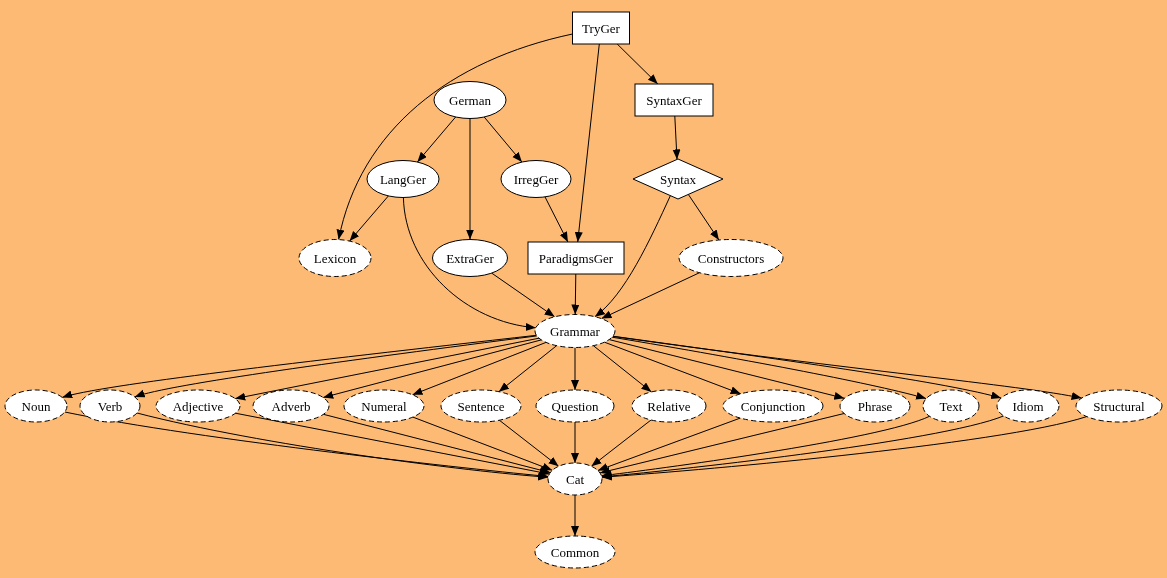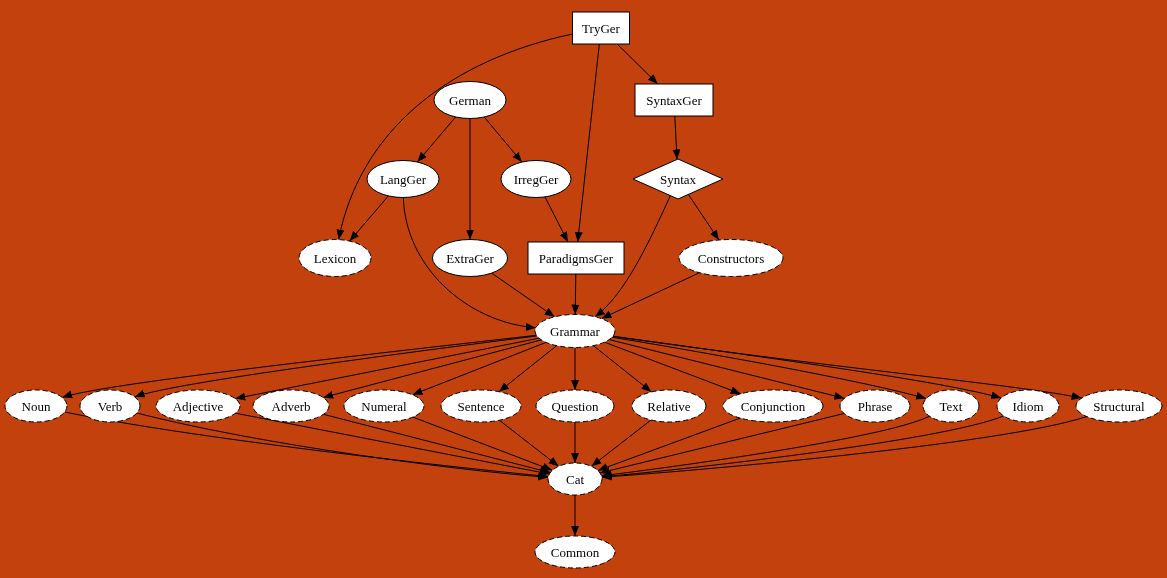--- a/index.html
+++ b/index.html
@@ -7,21 +7,21 @@
     padding: 0;
     background: #ffffff;
     width: 1167px;
     height: 578px;
     overflow: hidden;
   }
   #stage {
     position: relative;
     width: 1167px;
     height: 578px;
-    background: #c2410c;
+    background: #fdba74;
   }
   svg { display: block; }
   .edge {
     fill: none;
     stroke: #000000;
     stroke-width: 1;
   }
   .node-shape {
     fill: #ffffff;
     stroke: #000000;

